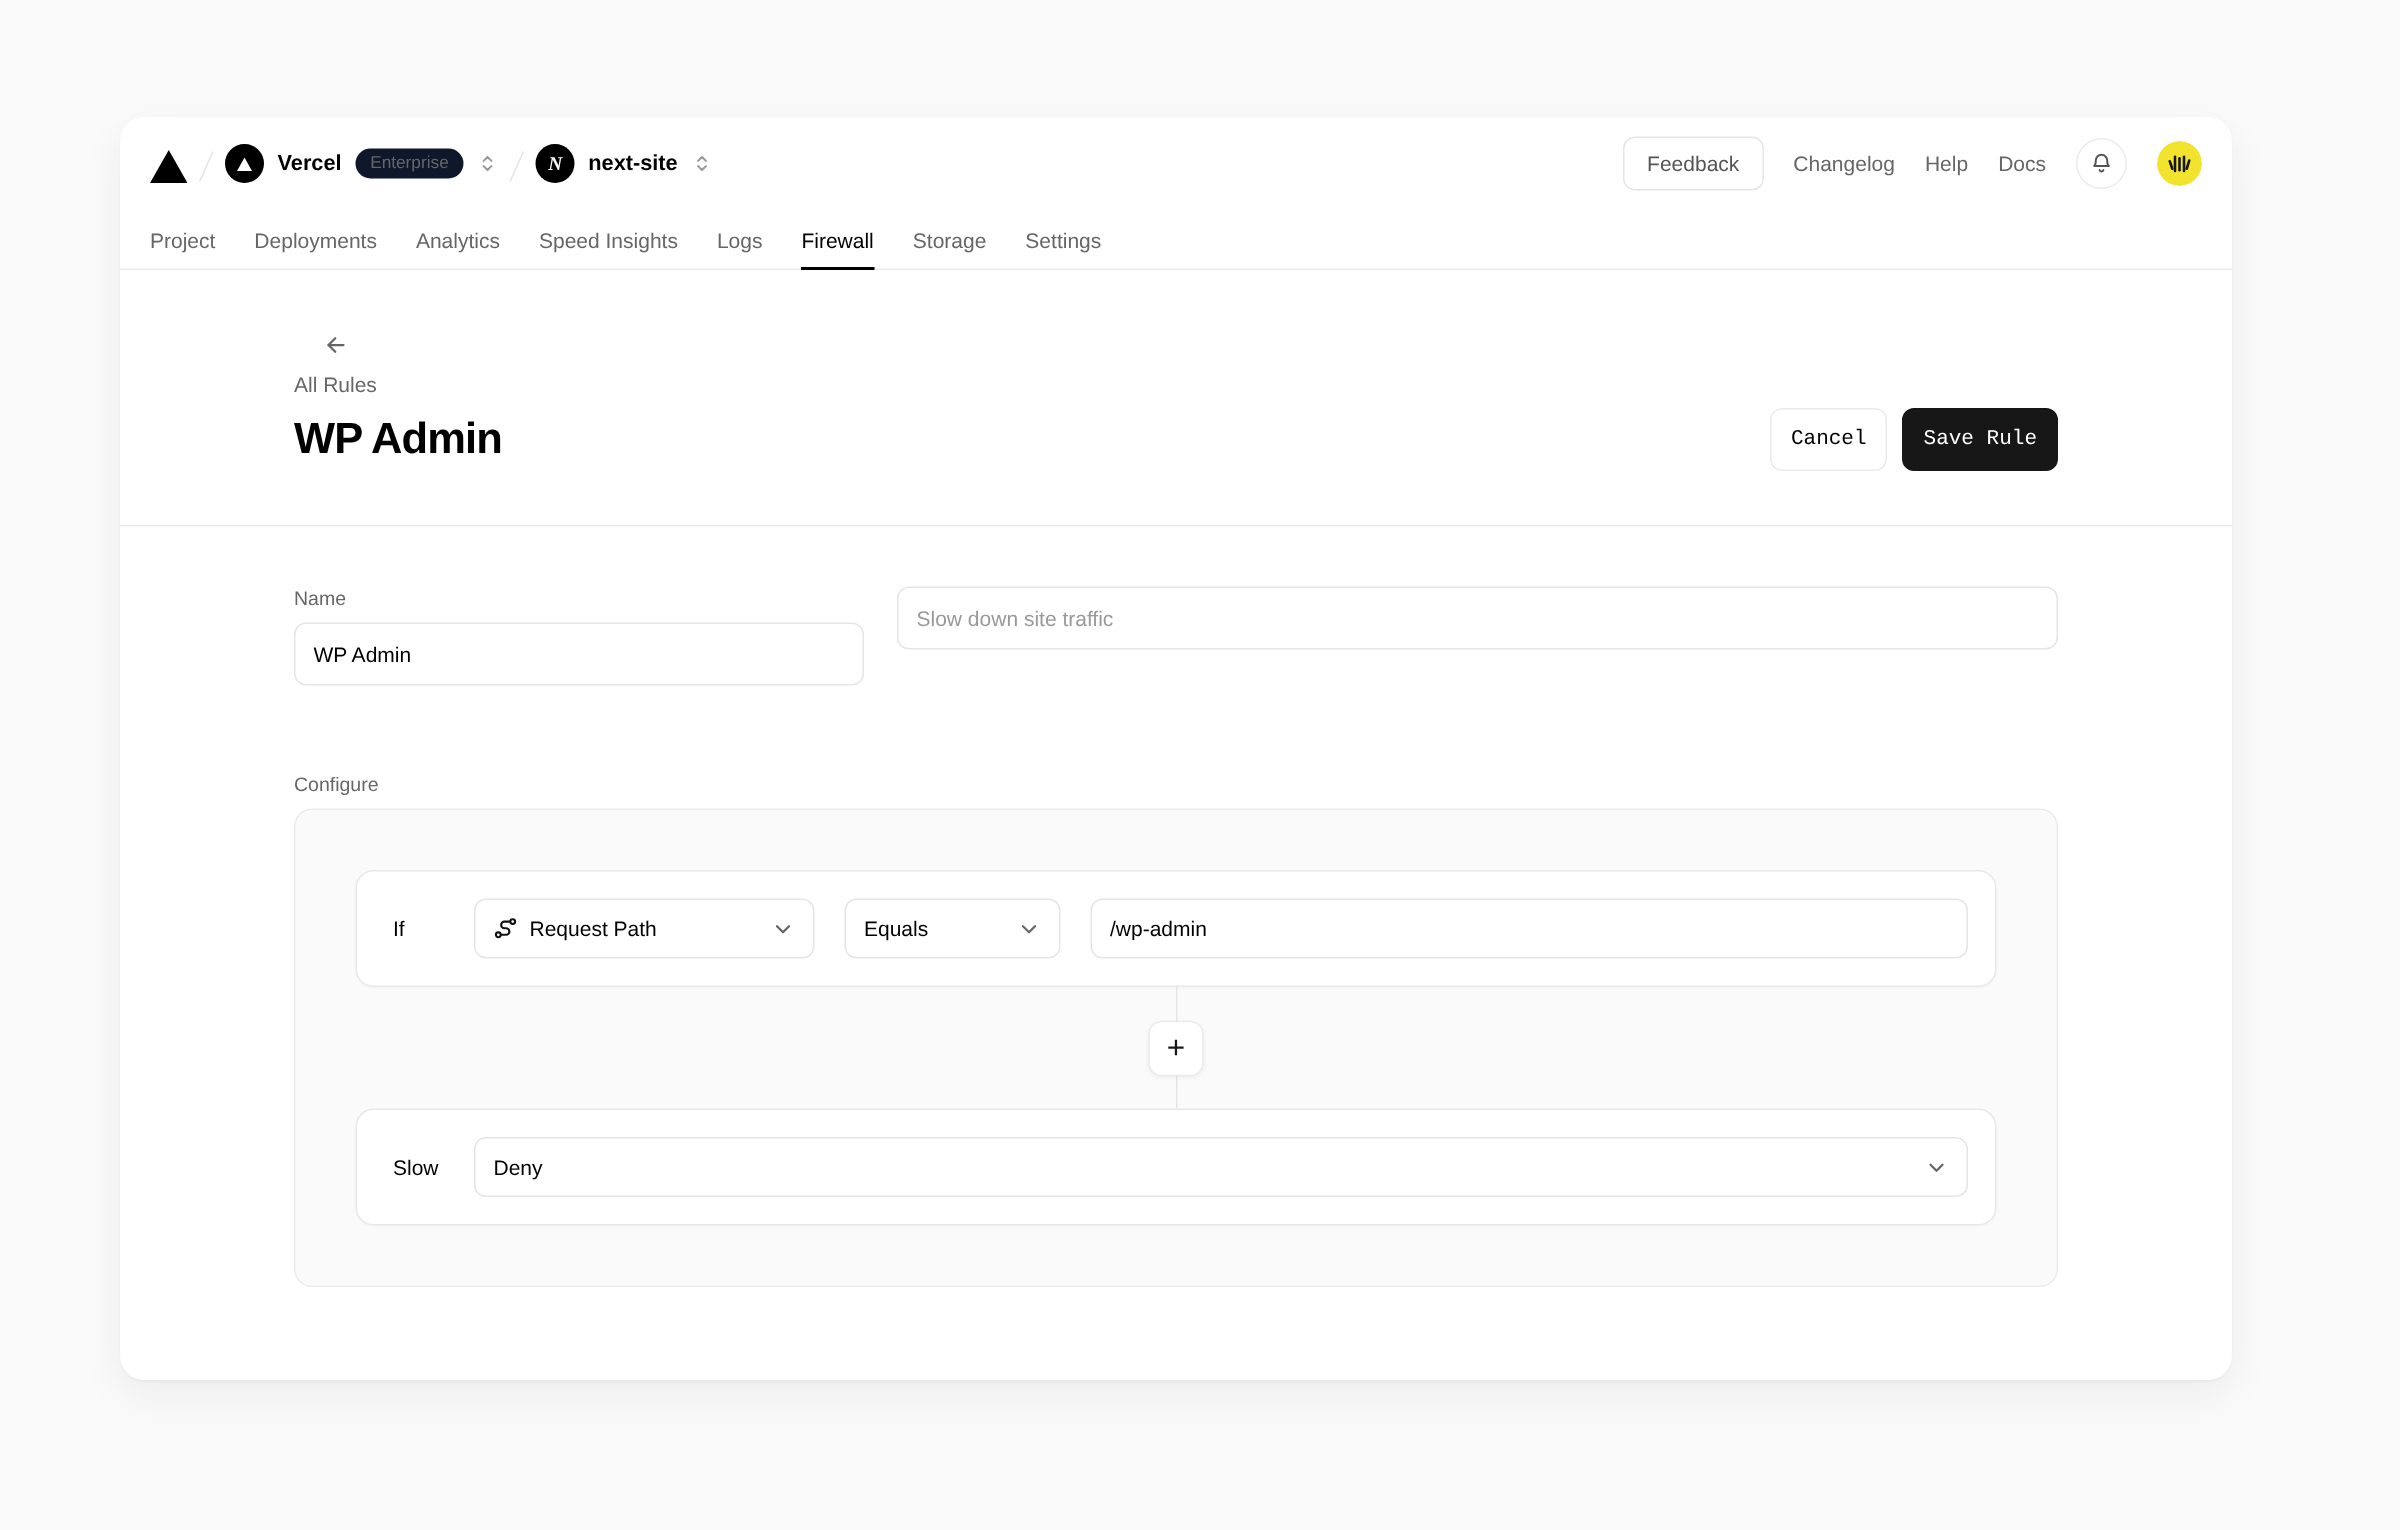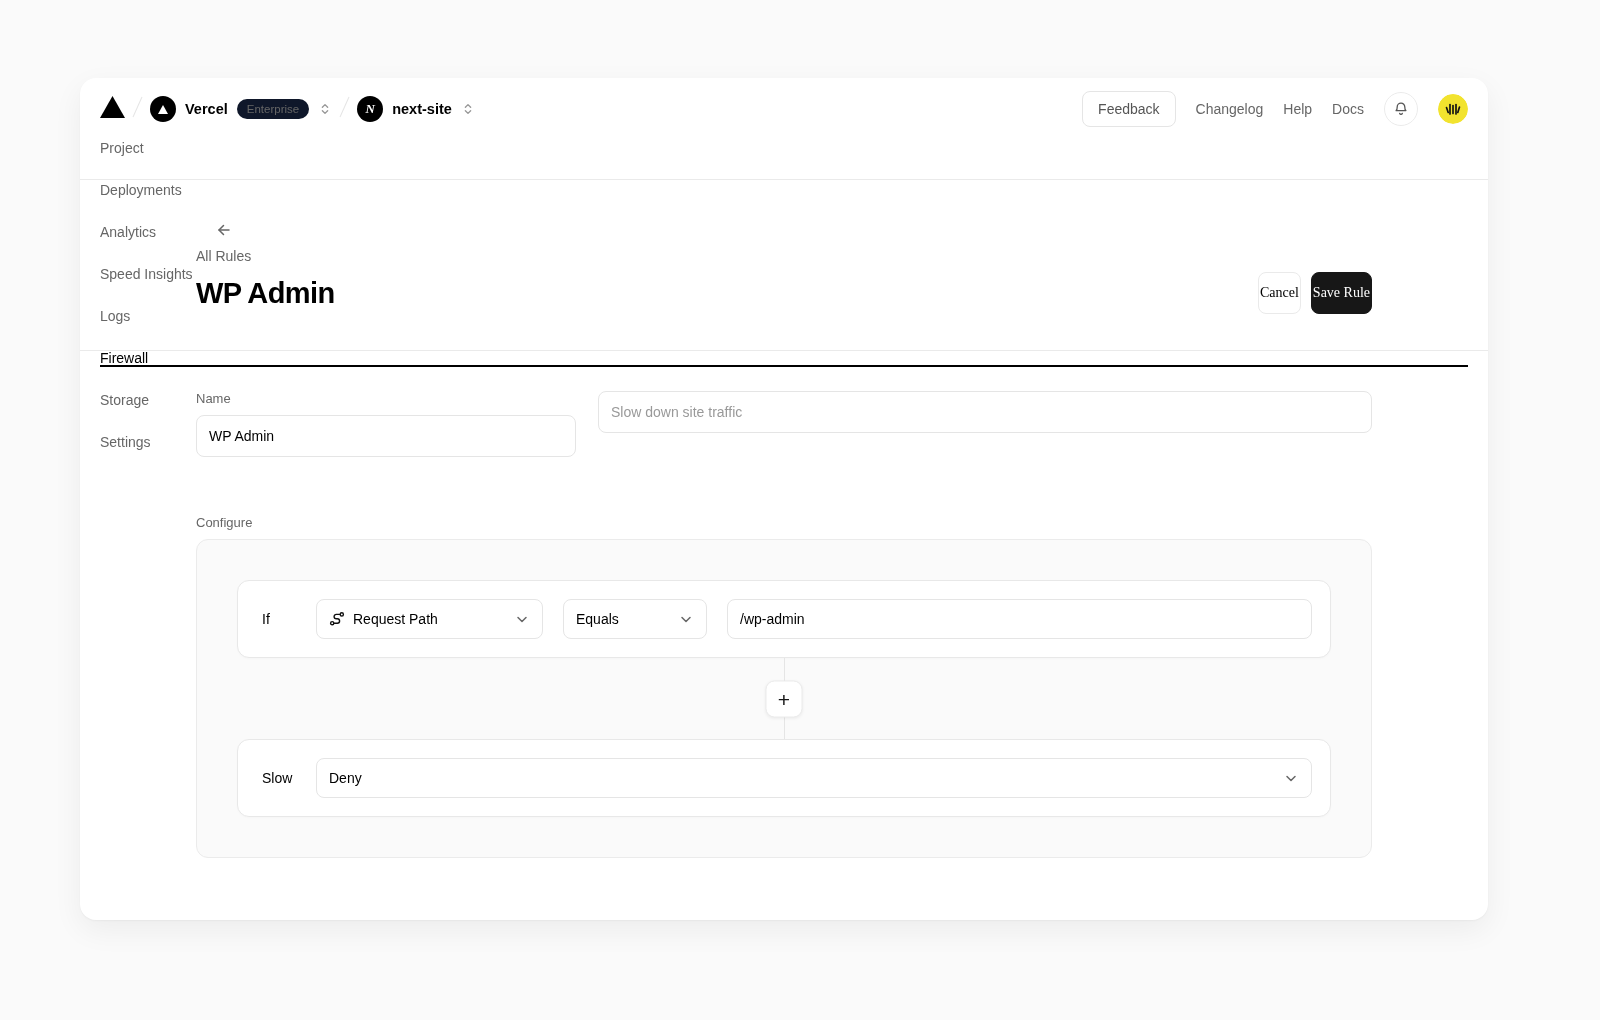--- a/index.html
+++ b/index.html
@@ -11,46 +11,46 @@
     position:relative;
   }
   .app-card {
     position:absolute; left:80px; top:78px; width:1408px; height:842px;
     background:#fff; border-radius:16px; overflow:hidden;
     box-shadow:0 1px 2px rgba(0,0,0,.04), 0 10px 30px rgba(0,0,0,.06);
   }
 
   
   .topbar { height:62px; display:flex; align-items:center; justify-content:space-between; padding:0 20px; }
-  .crumbs { display:flex; align-items:flex-start; }
+  .crumbs { display:flex; align-items:flex-end; }
   .slash { width:1px; height:22px; background:#e5e5e5; transform:rotate(24deg); margin:0 12px; }
   .entity { display:flex; align-items:center; gap:9px; font-size:14.5px; font-weight:600; color:#000; cursor:pointer; }
   .avatar-circle { width:26px; height:26px; border-radius:50%; background:#000; display:flex; align-items:center; justify-content:center; flex-shrink:0; }
   .n-letter { color:#fff; font-size:13px; font-weight:700; font-family:"Liberation Serif","DejaVu Serif",serif; font-style:italic; }
   .badge { background:#0f172a; color:#666; font-size:11.5px; font-weight:400; padding:4px 10px; border-radius:999px; }
   .updown { display:flex; color:#999; }
   .top-actions { display:flex; align-items:center; gap:20px; }
   .feedback-btn { border:1px solid #e5e5e5; border-radius:8px; padding:9px 15px; font-size:14px; color:#555; background:#fff; cursor:pointer; font-family:inherit; }
   .top-link { color:#666; font-size:14px; cursor:pointer; text-decoration:none; }
   .bell-btn { width:34px; height:34px; border:1px solid #ebebeb; border-radius:50%; background:#fff; display:flex; align-items:center; justify-content:center; cursor:pointer; }
   .user-avatar { width:30px; height:30px; border-radius:50%; overflow:hidden; cursor:pointer; flex-shrink:0; }
 
   
-  .tabs { display:flex; gap:26px; padding:0 20px; height:40px; border-bottom:1px solid #eaeaea; align-items:stretch;flex-direction:column; }
+  .tabs { display:flex; gap:26px; padding:0 20px; height:40px; border-bottom:1px solid #eaeaea; align-items:stretch; }
   .tab { font-size:14px; color:#666; display:flex; align-items:center; position:relative; cursor:pointer; }
   .tab.active { color:#000000; font-weight:400; }
   .tab.active::after { content:""; position:absolute; left:0; right:0; bottom:-1px; height:2px; background:#000; }
 
   
   .page-head { padding:42px 116px 36px; border-bottom:1px solid #eaeaea; }
   .back-link { display:inline-flex; align-items:center; gap:10px; color:#666; font-size:14px; cursor:pointer;flex-direction:column; }
   .head-row { display:flex; justify-content:space-between; align-items:center; margin-top:8px; }
   .page-title { font-size:29px; font-weight:700; letter-spacing:-0.6px; color:#000; }
   .head-buttons { display:flex; gap:10px; }
-  .btn { height:42px; padding:0 1px; border-radius:8px; font-size:14px; font-weight:500; cursor:pointer; font-family:Liberation Serif, serif; }
+  .btn { height:42px; padding:0 13px; border-radius:8px; font-size:14px; font-weight:500; cursor:pointer; font-family:Liberation Mono, monospace; }
   .btn-cancel { background:#fff; border:1px solid #eaeaea; color:#000; }
   .btn-save { background:#171717; border:1px solid #171717; color:#fff; }
 
   
   .form-area { padding:40px 116px 46px; }
   .fields-row { display:flex; gap:22px; }
   .field-name { width:380px; flex-shrink:0; }
   .field-desc { flex:1; }
   .field-label { display:block; font-size:13px; color:#666; margin-bottom:9px; }
   .text-input { width:100%; height:42px; border:1px solid #e5e5e5; border-radius:8px; padding:0 12px; font-size:14px; color:#000; background:#fff; font-family:inherit; outline:none; }

